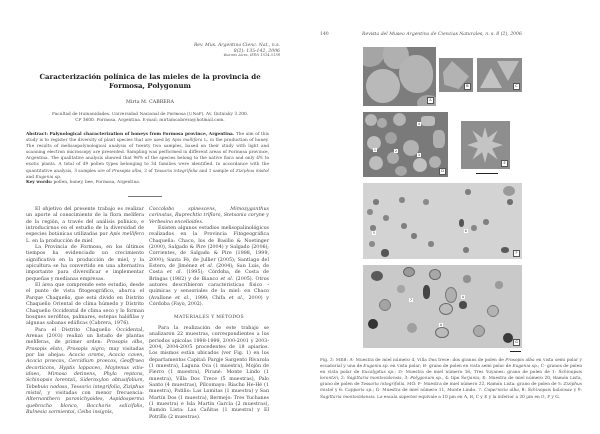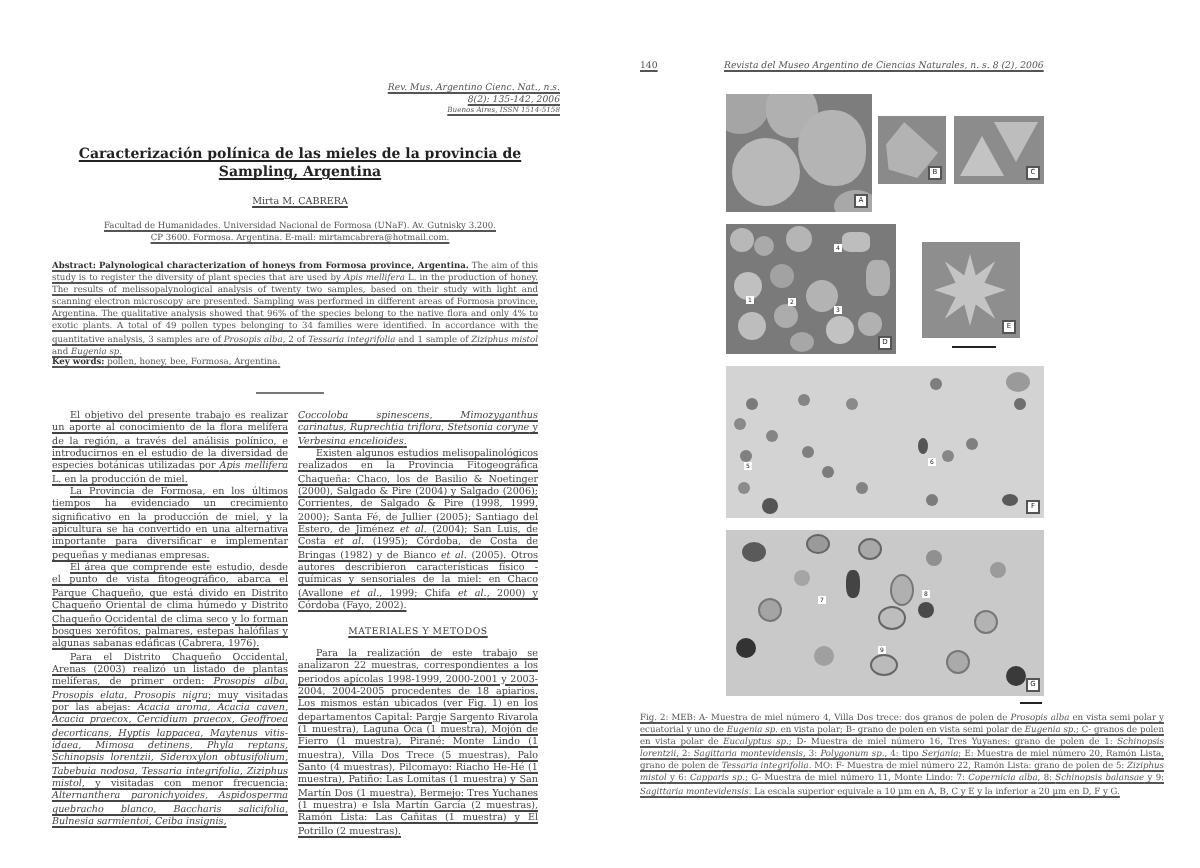--- a/index.html
+++ b/index.html
@@ -1,21 +1,21 @@
 <!DOCTYPE html>
 <html><head>
 <meta charset="utf-8">
 <style>
   html, body { margin:0; padding:0; background:#fff; }
   body { width:600px; height:434px; position:relative; overflow:hidden;
          font-family:"DejaVu Serif", serif; color:#333; }
   .page { position:absolute; top:0; height:434px; background:#fff; }
   #left-page { left:0; width:300px; }
   #right-page { left:300px; width:300px; }
-  .abs { position:absolute;text-decoration:underline; }
+  .abs { position:absolute; }
   .body-text { font-size:4.8px; line-height:6.35px; text-align:justify; color:#444; }
   .body-text p { margin:0; text-indent:9px; }
   .body-text i, .cap i { font-style:italic; }
   .journal-ref { left:160px; top:42px; width:120px; text-align:right; font-style:italic; color:#555; }
   .journal-ref div { font-size:4.6px; line-height:5.6px; }
   .journal-ref .issn { font-size:3.6px; line-height:4.6px; }
   .title { left:30px; top:72px; width:240px; text-align:center; font-weight:bold; font-size:7px; line-height:9px; color:#222; }
   .author { left:30px; top:99px; width:240px; text-align:center; font-size:4.8px; color:#444; }
   .affil { left:30px; top:111px; width:240px; text-align:center; font-size:4.3px; line-height:5.6px; color:#555; }
   .abstract { left:26px; top:131px; width:243px; font-size:4.3px; line-height:6.1px; text-align:justify; color:#555; }
@@ -45,21 +45,21 @@
 
 <div id="left-page" class="page">
   <div class="abs journal-ref">
     <div>Rev. Mus. Argentino Cienc. Nat., n.s.</div>
     <div>8(2): 135-142, 2006</div>
     <div class="issn">Buenos Aires, ISSN 1514-5158</div>
   </div>
 
   <div class="abs title">
     <div>Caracterización polínica de las mieles de la provincia de</div>
-    <div>Sampling, Argentina</div>
+    <div>Formosa, Polygonum</div>
   </div>
 
   <div class="abs author">Mirta M. CABRERA</div>
 
   <div class="abs affil">
     <div>Facultad de Humanidades. Universidad Nacional de Formosa (UNaF). Av. Gutnisky 3.200.</div>
     <div>CP 3600. Formosa. Argentina. E-mail: mirtamcabrera@hotmail.com.</div>
   </div>
 
   <div class="abs abstract">

